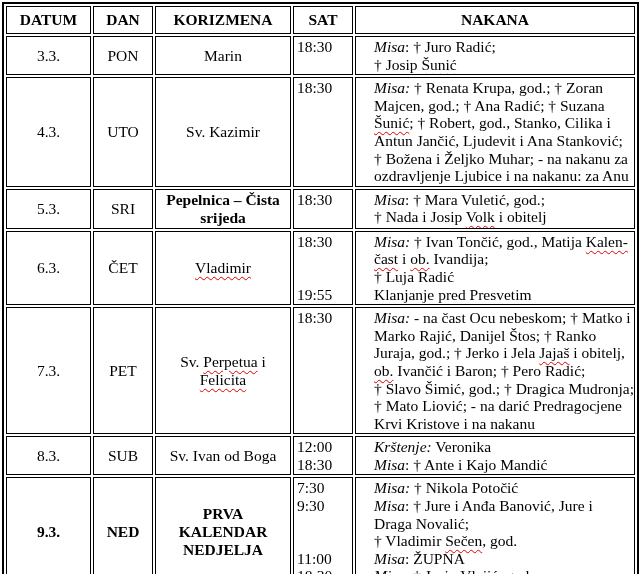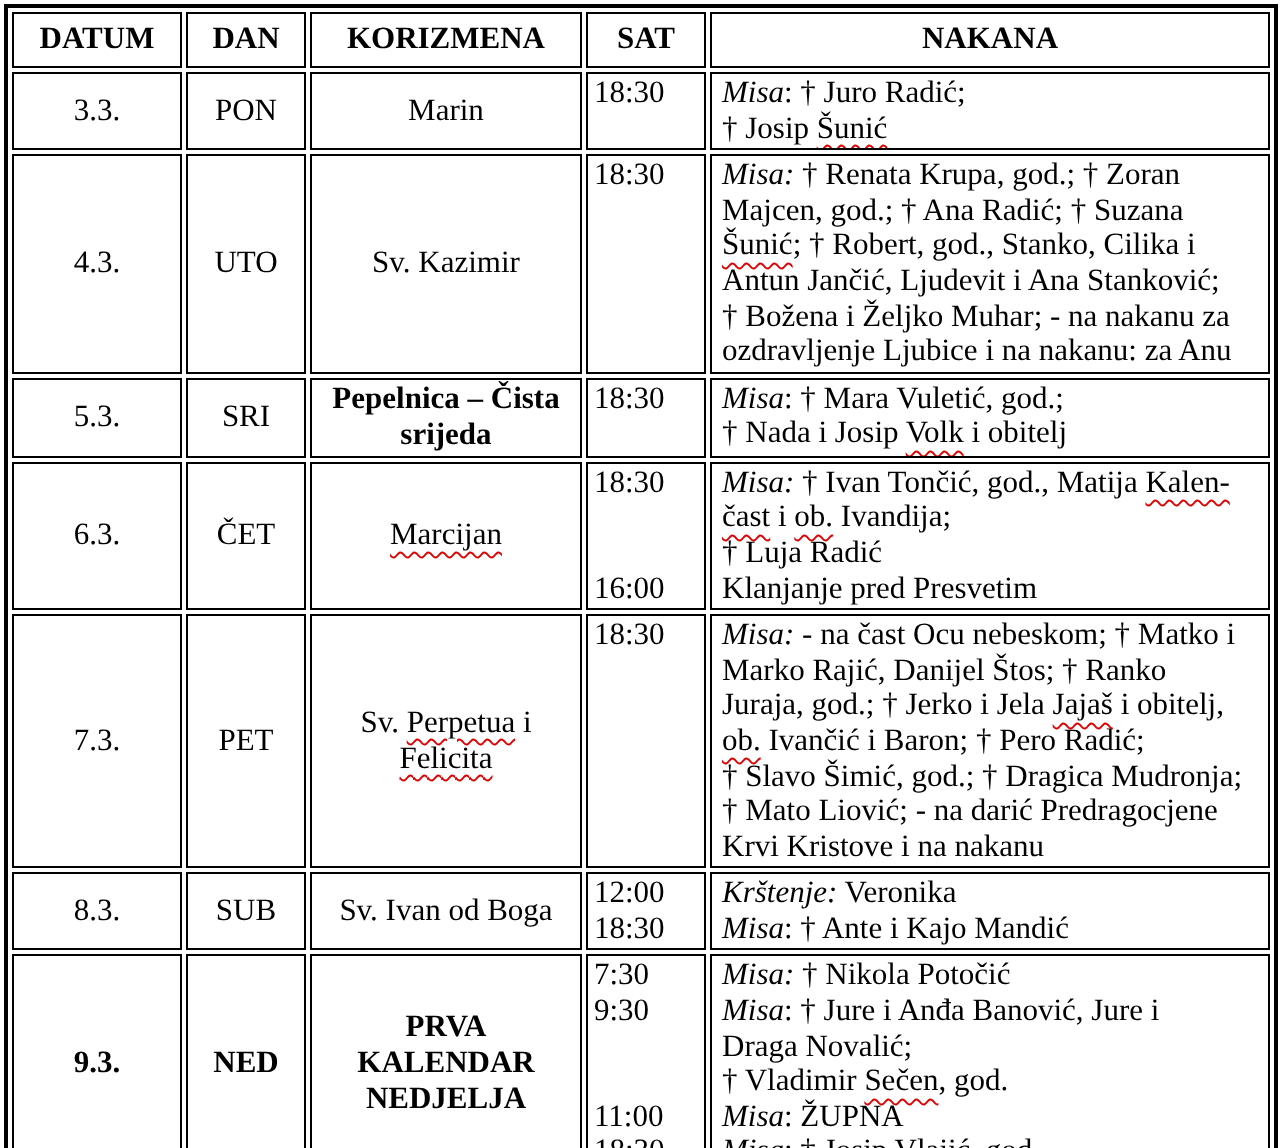--- a/index.html
+++ b/index.html
@@ -26,21 +26,21 @@
   th{
     font-weight:bold;
     font-size:15.5px;
     text-align:center;
     padding:4px 2px;
   }
   td{font-size:15.5px;line-height:17.6px;}
   td.c-datum,td.c-dan{text-align:center;vertical-align:middle;}
   td.c-kalendar{text-align:center;vertical-align:middle;}
   td.c-sat{vertical-align:top;text-align:left;padding-right:6px;}
-  td.c-nakana{vertical-align:top;padding-left:5px;padding-right:2px;margin-left:15px;}
+  td.c-nakana{vertical-align:top;padding-left:18px;padding-right:2px;margin-left:15px;}
   .line{white-space:nowrap;min-height:17.6px;}
   .kline{white-space:nowrap;min-height:18px;}
   .it{font-style:italic;}
   .sq{
     text-decoration-line:underline;
     text-decoration-style:wavy;
     text-decoration-color:#e00000;
     text-decoration-thickness:1px;
     text-underline-offset:3px;
   }
@@ -111,27 +111,27 @@
         </td>
         <td class="c-nakana">
           <div class="line"><span class="it">Misa</span><span>: † Mara Vuletić, god.;</span></div>
           <div class="line"><span>† Nada i Josip </span><span class="sq">Volk</span><span> i obitelj</span></div>
         </td>
       </tr>
       <tr>
         <td class="c-datum">6.3.</td>
         <td class="c-dan">ČET</td>
         <td class="c-kalendar">
-          <div class="kline"><span class="sq">Marcijan</span></div>
+          <div class="kline"><span class="sq">Vladimir</span></div>
         </td>
         <td class="c-sat">
           <div class="line"><span>18:30</span></div>
           <div class="line">&nbsp;</div>
           <div class="line">&nbsp;</div>
-          <div class="line"><span>16:00</span></div>
+          <div class="line"><span>19:55</span></div>
         </td>
         <td class="c-nakana">
           <div class="line"><span class="it">Misa:</span><span> † Ivan Tončić, god., Matija </span><span class="sq">Kalen-</span></div>
           <div class="line"><span class="sq">čast</span><span> i </span><span class="sq">ob.</span><span> Ivandija;</span></div>
           <div class="line"><span>† Luja Radić</span></div>
           <div class="line"><span>Klanjanje pred Presvetim</span></div>
         </td>
       </tr>
       <tr>
         <td class="c-datum">7.3.</td>

